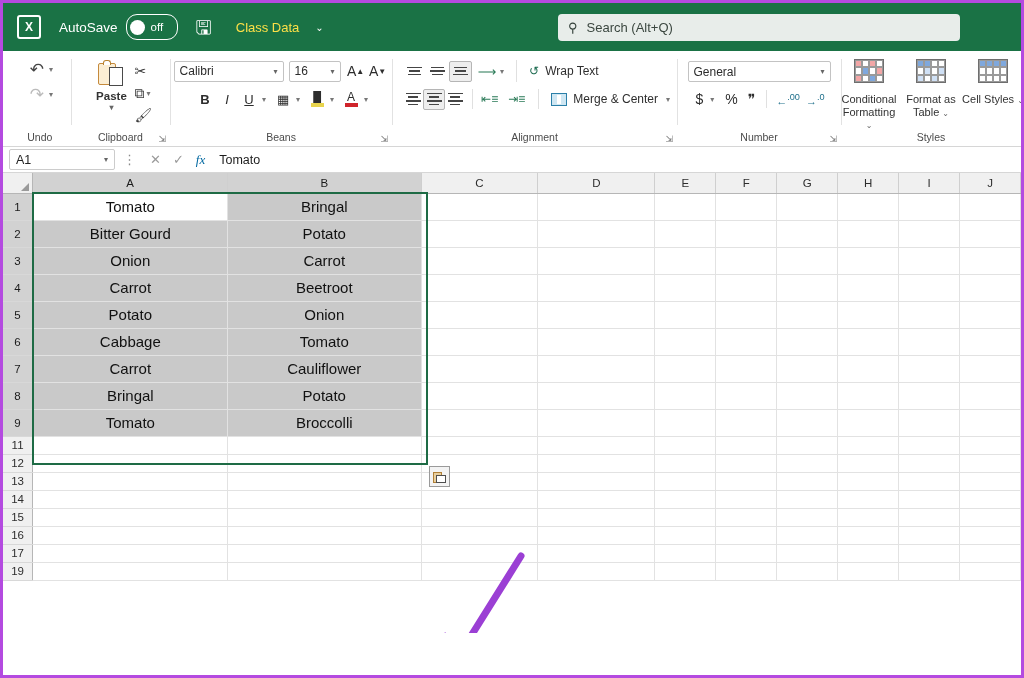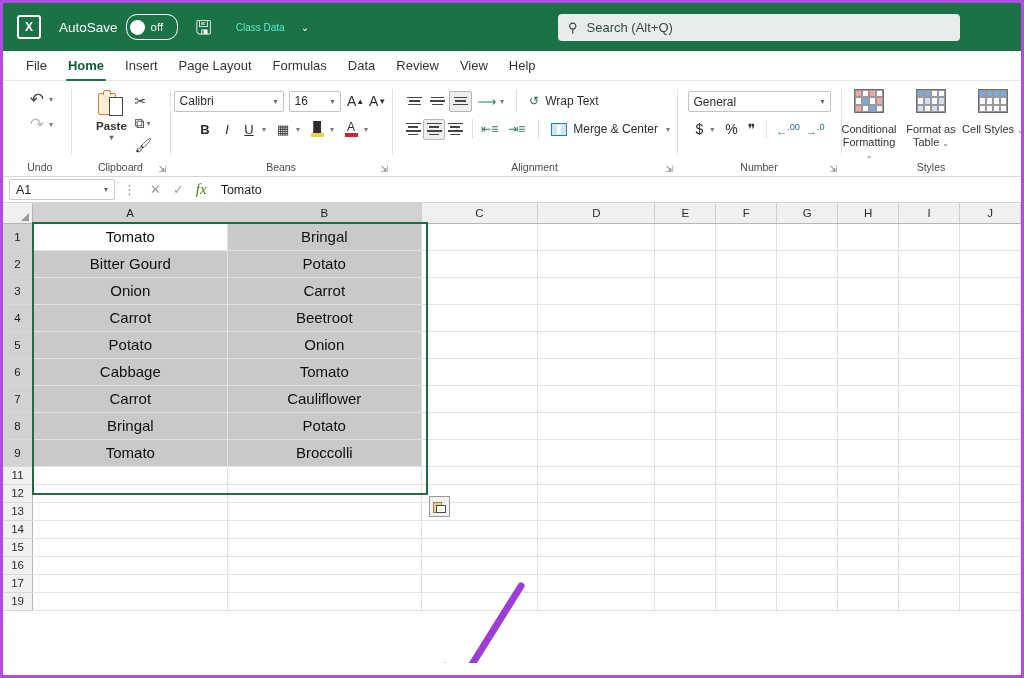--- a/index.html
+++ b/index.html
@@ -29,21 +29,21 @@
   .autosave-label { color: #ffffff; font-size: 13.5px; margin-right: 8px; white-space: nowrap; }
   .toggle {
     width: 52px; height: 22px; border-radius: 11px;
     border: 1.5px solid #ffffff; background: transparent;
     display: flex; align-items: center; padding: 12px 3px; position: relative;
     margin-right: 18px; flex: none;
   }
   .toggle .knob { width: 15px; height: 15px; border-radius: 50%; background: #ffffff; }
   .toggle .state { color: #ffffff; font-size: 11.5px; margin-left: 6px; }
   .save-icon { color: #ffffff; font-size: 19px; margin-right: 24px; line-height: 1; }
-  .doc-title { color: #5eead4; font-size: 10px; margin-right: 16px; white-space: nowrap; }
+  .doc-title { color: #fde047; font-size: 13px; margin-right: 16px; white-space: nowrap; }
   .chev { color: #ffffff; font-size: 10px; }
   .searchbox {
     position: absolute; left: 555px; top: 11px; width: 402px; height: 27px;
     background: #e8edea; border-radius: 4px;
     display: flex; align-items: center; padding: 0 10px;
   }
   .searchbox .mag { font-size: 13px; color: #33403a; margin-right: 9px; }
   .searchbox .ph { font-size: 13px; color: #3a463f; }
 
   
@@ -156,21 +156,21 @@
     height: 26px; background: #ffffff; display: flex; align-items: center;
     padding: 0 6px; border-bottom: 1px solid #d6d6d6;
   }
   .namebox {
     width: 106px; height: 21px; border: 1px solid #ccc; background: #fff; border-radius: 2px;
     display: flex; align-items: center; justify-content: space-between; padding: 0 6px;
     font-size: 12.5px; color: #222;
   }
   .fsep { color: #8a8a8a; font-size: 13px; padding: 0 8px; }
   .ficon { font-size: 13px; color: #9a9a9a; padding: 0 6px; }
-  .ficon.fx { color: #4d7c0f; font-style: italic; font-family: "Liberation Serif", serif; font-size: 15px; text-align: center; }
+  .ficon.fx { color: #0369a1; font-style: italic; font-family: "Liberation Serif", serif; font-size: 13px; text-align: center; }
   .finput {
     flex: 1; height: 21px; background: #fff; border: none;
     font-size: 12.5px; color: #1d1d1d; padding-left: 8px; display: flex; align-items: center;
   }
 
   
   .gridwrap { position: relative; width: 100%; height: 460px; background: #ffffff; overflow: hidden; }
   table.sheet { border-collapse: collapse; table-layout: fixed; }
   .corner {
     width: 30px; height: 20px; background: #f0f0f0;
@@ -241,31 +241,20 @@
     <span class="save-icon">🖫</span>
     <span class="doc-title">Class Data</span>
     <span class="chev">⌄</span>
 
     <div class="searchbox">
       <span class="mag">⚲</span>
       <span class="ph">Search (Alt+Q)</span>
     </div>
   </div>
 
-  <div class="tabstrip">
-    <div class="tab">File</div>
-    <div class="tab active">Home</div>
-    <div class="tab">Insert</div>
-    <div class="tab">Page Layout</div>
-    <div class="tab">Formulas</div>
-    <div class="tab">Data</div>
-    <div class="tab">Review</div>
-    <div class="tab">View</div>
-    <div class="tab">Help</div>
-  </div>
 
   <div class="ribbon">
 
     <div class="rgroup" style="width:62px;">
       <div class="grow" style="margin-top:4px;">
         <span class="undo-btn">↶</span>
         <span class="mini-chev">▾</span>
       </div>
       <div class="grow" style="margin-top:4px;">
         <span class="undo-btn dim">↷</span>

